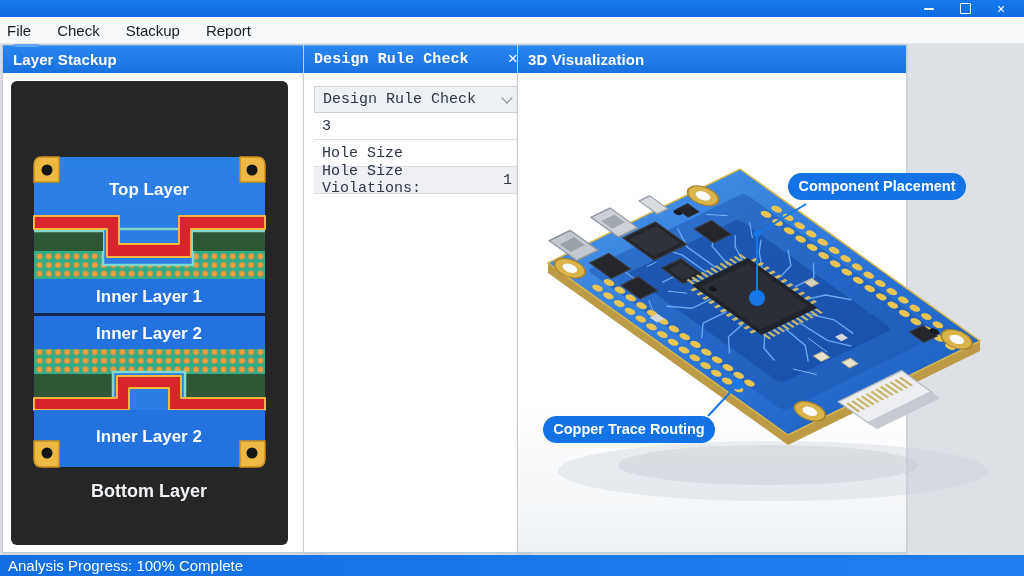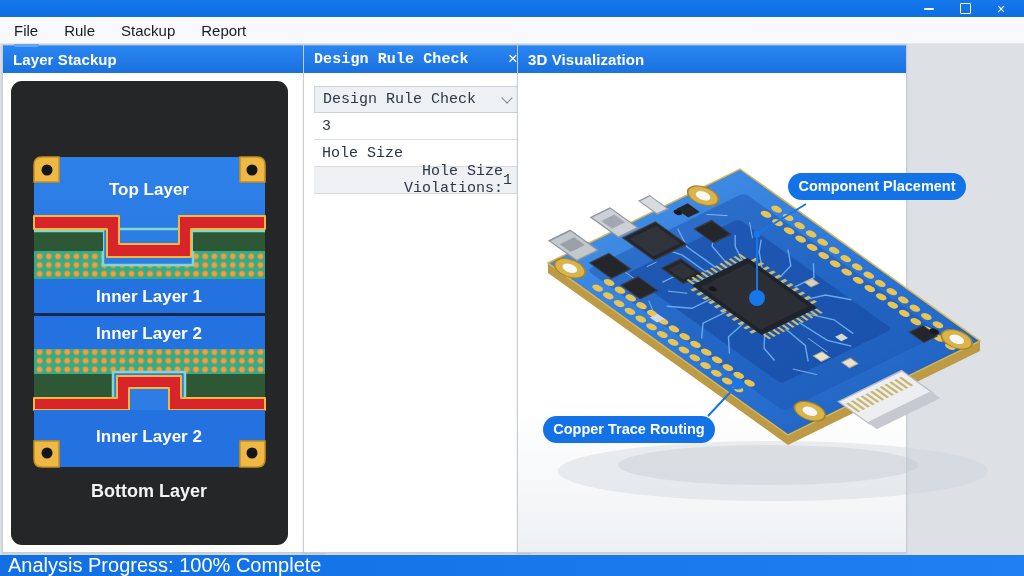--- a/index.html
+++ b/index.html
@@ -5,52 +5,52 @@
   html,body{margin:0;padding:0;width:1024px;height:576px;overflow:hidden;
     font-family:"Liberation Sans",sans-serif;background:#dde1e6;}
   .titlebar{position:absolute;left:0;top:0;width:1024px;height:17px;
     background:linear-gradient(180deg,#1478ee,#0f6ddf);display:flex;align-items:center;justify-content:flex-end;}
   .win-controls{display:flex;align-items:center;gap:14px;padding-right:12px;}
   .win-btn{width:22px;height:15px;display:flex;align-items:center;justify-content:center;cursor:default;}
   .min-glyph{width:10px;height:2px;background:#fff;border-radius:1px;}
   .max-glyph{width:9px;height:9px;border:1.6px solid #fff;border-radius:1px;}
   .close-glyph{color:#fff;font-size:14px;line-height:1;font-weight:400;}
   .menubar{position:absolute;left:0;top:17px;width:1024px;height:27px;background:#f7f9fb;
-    display:flex;align-items:center;padding-left:14px;gap:26px;box-sizing:border-box;
+    display:flex;align-items:center;padding-left:7px;gap:26px;box-sizing:border-box;
     border-bottom:1px solid #e4e8ec;}
   .menu-item{font-size:15px;color:#171c24;cursor:default;}
   .menu-indicator{position:absolute;left:14px;top:44px;width:25px;height:3px;background:#66a4f2;
     border-radius:0 0 2px 2px;z-index:6;}
   .panel{position:absolute;top:44px;bottom:23px;background:#fff;border:1px solid #c9ced5;
     box-sizing:border-box;box-shadow:0 1px 2px rgba(40,50,70,.12);}
   .panel-header{height:28px;background:linear-gradient(180deg,#2a86f1,#1a71e0);
     display:flex;align-items:center;justify-content:space-between;padding:0 10px;
     box-shadow:inset 0 1px 0 rgba(255,255,255,.25);}
   .panel-title{color:#fff;font-weight:bold;font-size:15px;letter-spacing:.1px;}
   .panel-close{color:#fff;font-size:17px;line-height:1;cursor:default;padding:0 2px;}
   #panel-stackup{left:2px;width:324px;}
   #panel-drc{left:303px;width:228px;font-family:Liberation Mono, monospace;}
   #panel-3d{left:517px;width:390px;}
   .stackup-body{position:absolute;left:8px;top:36px;width:277px;height:464px;
-    background:#242628;border-radius:11px;}
+    background:#242628;border-radius:6px;}
   .drc-list{margin:13px 10px 0 10px;}
   .drc-dropdown{height:27px;background:#eef1f4;border:1px solid #ccd2d9;box-sizing:border-box;
     display:flex;align-items:center;justify-content:space-between;padding:0 8px;}
   .drc-dropdown-label{font-size:15px;color:#2c3646;}
   .chevron{width:7px;height:7px;border-right:1.6px solid #828b96;border-bottom:1.6px solid #828b96;
     transform:rotate(45deg);margin-top:-4px;}
   .drc-row{height:27px;display:flex;align-items:center;justify-content:space-between;
     padding:0 8px;border-bottom:1px solid #d8dde3;font-size:15px;color:#2c3646;box-sizing:border-box;}
-  .drc-row.shaded{background:#eef0f3;text-align:right;}
+  .drc-row.shaded{background:#eef0f3;}
   .drc-row-value{color:#2c3646;}
   .viz-body{position:absolute;left:0;top:28px;right:0;bottom:0;
     background:linear-gradient(180deg,#ffffff 70%,#eef1f4);}
   .statusbar{position:absolute;left:0;bottom:0;width:1024px;height:21px;
     background:linear-gradient(90deg,#0f6fe3,#1e80f2);display:flex;align-items:center;}
-  .status-text{color:#fff;font-size:20px;padding-left:8px;}
+  .status-text{color:#fff;font-size:15px;padding-left:8px;}
   svg text{font-family:"Liberation Sans",sans-serif;}
 </style>
 </head>
 <body>
 
 <div class="titlebar">
   <div class="win-controls">
     <div class="win-btn">
         <div class="min-glyph"></div>
       </div>
@@ -58,21 +58,21 @@
         <div class="max-glyph"></div>
       </div>
     <div class="win-btn">
         <span class="close-glyph">×</span>
       </div>
   </div>
 </div>
 
 <div class="menubar">
   <span class="menu-item">File</span>
-  <span class="menu-item">Rule</span>
+  <span class="menu-item">Check</span>
   <span class="menu-item">Stackup</span>
   <span class="menu-item">Report</span>
 </div>
 <div class="menu-indicator"></div>
 
 <div class="panel" id="panel-stackup">
   <div class="panel-header">
     <span class="panel-title">Layer Stackup</span>
     <span class="panel-close">×</span>
   </div>

